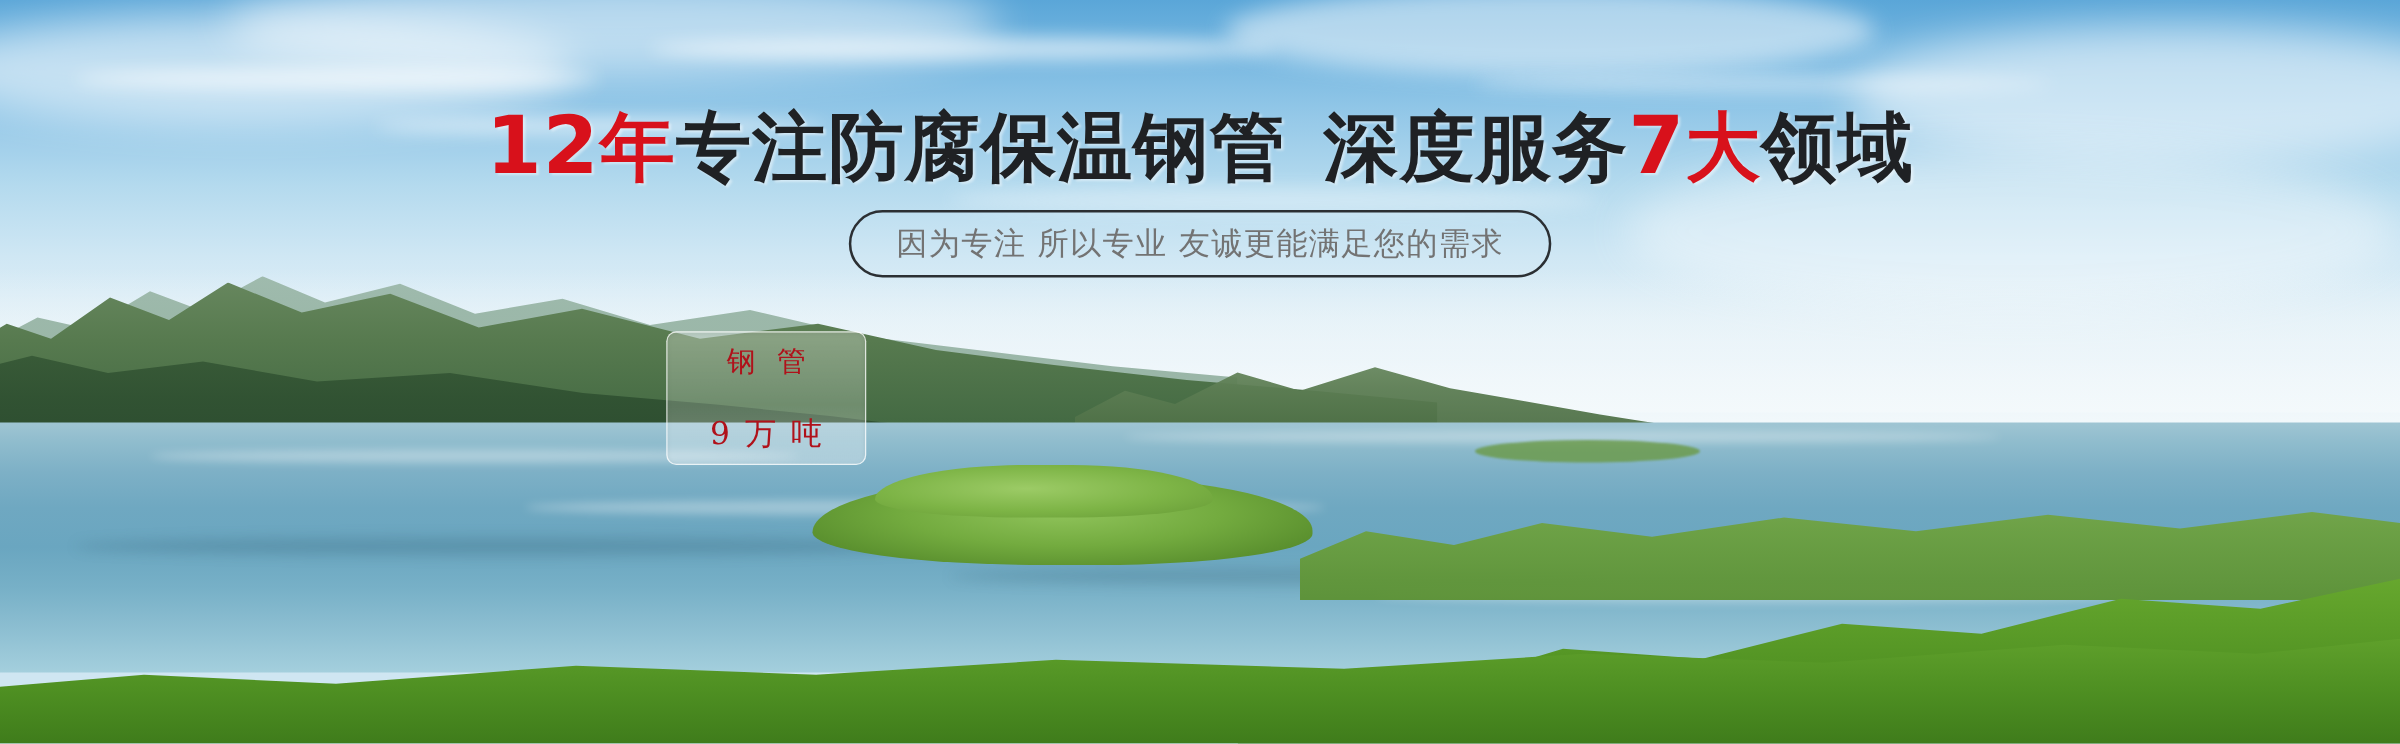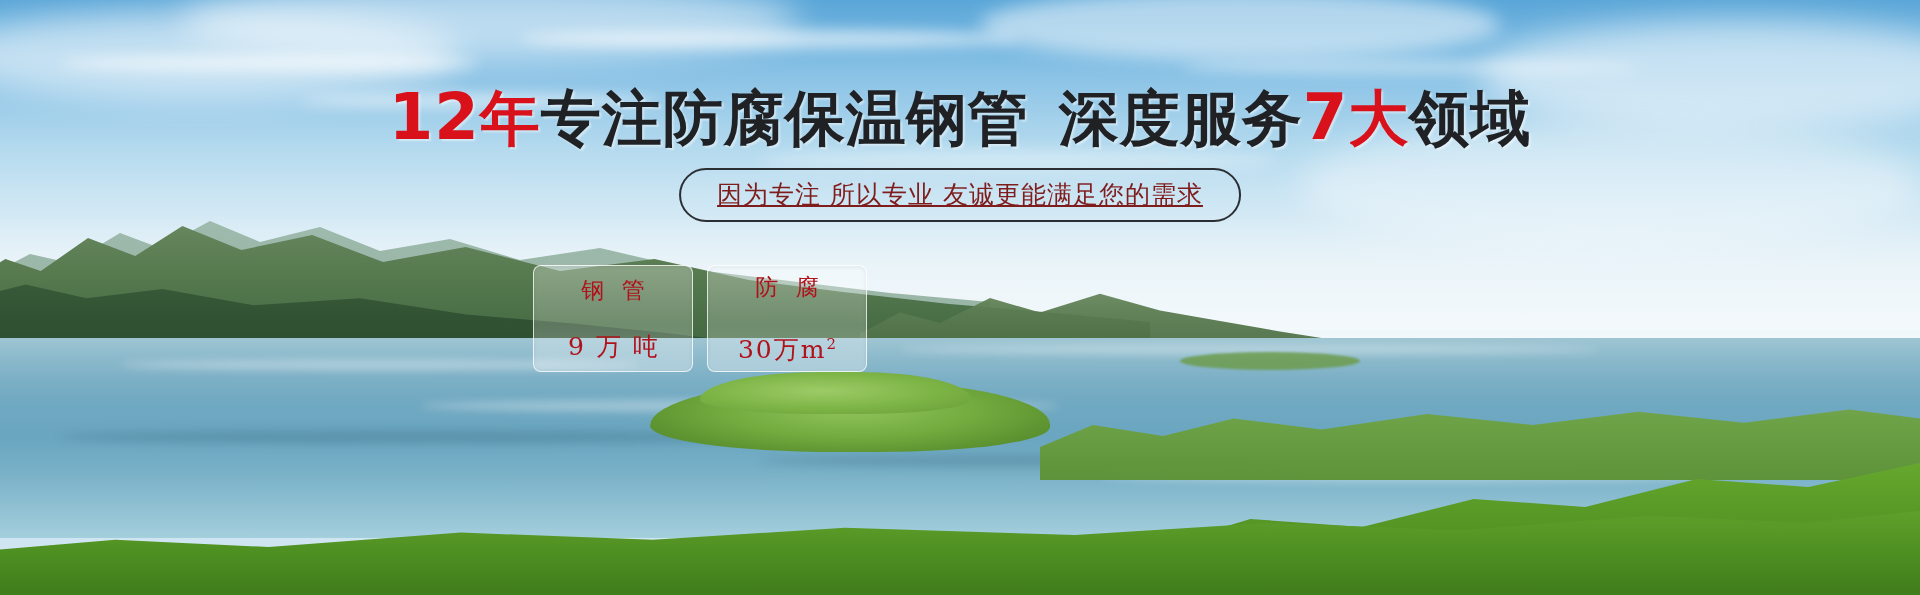--- a/index.html
+++ b/index.html
@@ -126,25 +126,24 @@
   .headline .gap{display:inline-block;width:30px;}
 
   
   .pill{
     position:absolute;left:50%;transform:translateX(-50%);
     top:168px;
     padding:9px 36px;
     border:2px solid #2b2f33;
     border-radius:30px;
     font-size:25px;line-height:32px;
-    color:#7f1d1d;
+    color:#737373;
     letter-spacing:1px;
     white-space:nowrap;
     background:transparent;
-    text-decoration:underline;
   }
 
   
   .stats{
     position:absolute;left:533px;top:265px;
     display:flex;gap:14px;
   }
   .stat{
     width:158px;height:105px;
     border-radius:8px;
@@ -211,21 +210,17 @@
 
   <div class="pill">因为专注  所以专业   友诚更能满足您的需求</div>
 
   <div class="stats">
 
     <div class="stat">
       <div class="s-label">钢 管</div>
       <div class="s-value"><span>9 万 吨</span></div>
     </div>
 
-    <div class="stat">
-      <div class="s-label">防 腐</div>
-      <div class="s-value"><span>30万m</span><sup>2</sup></div>
-    </div>
 
 
   </div>
 
 </div>
 
 </body></html>

